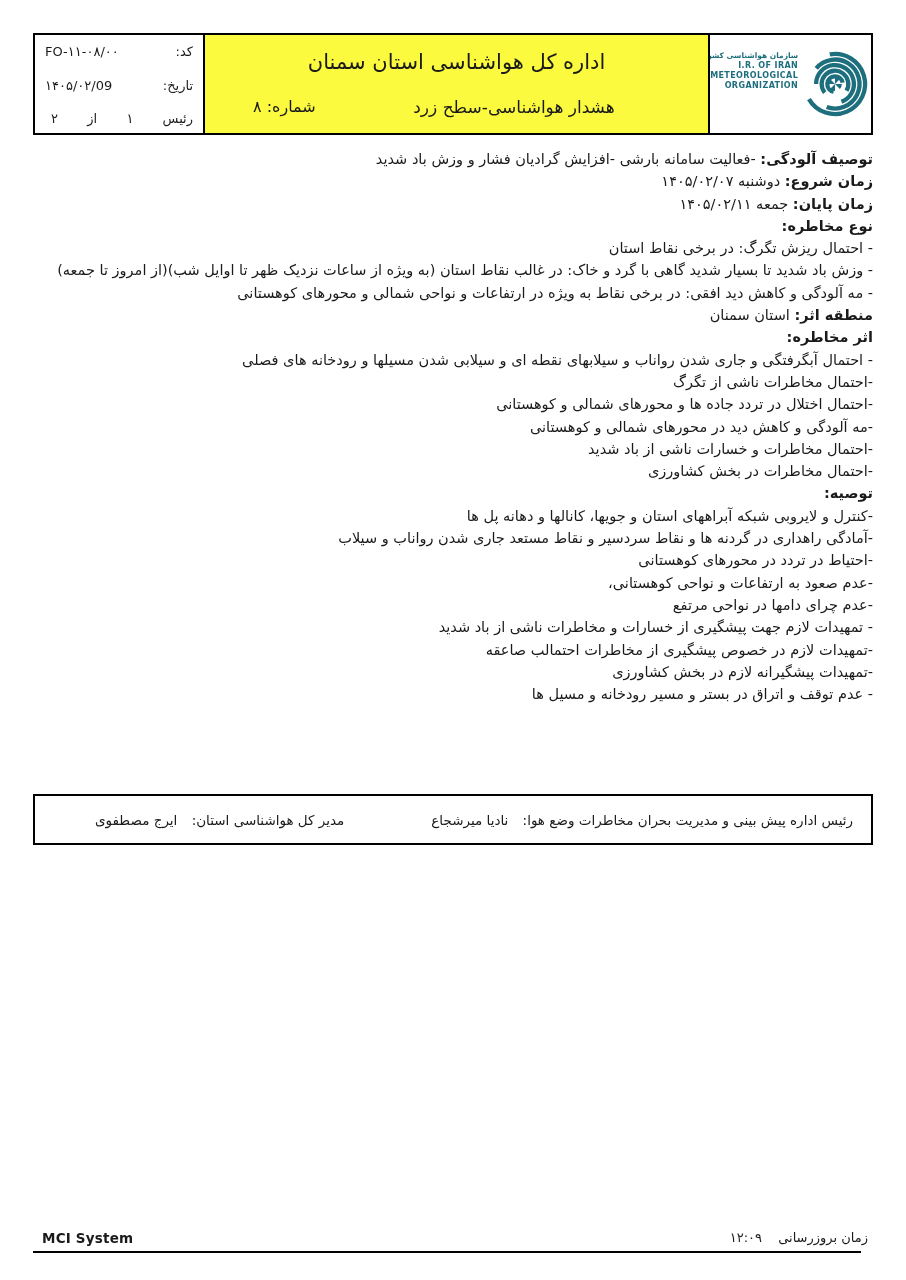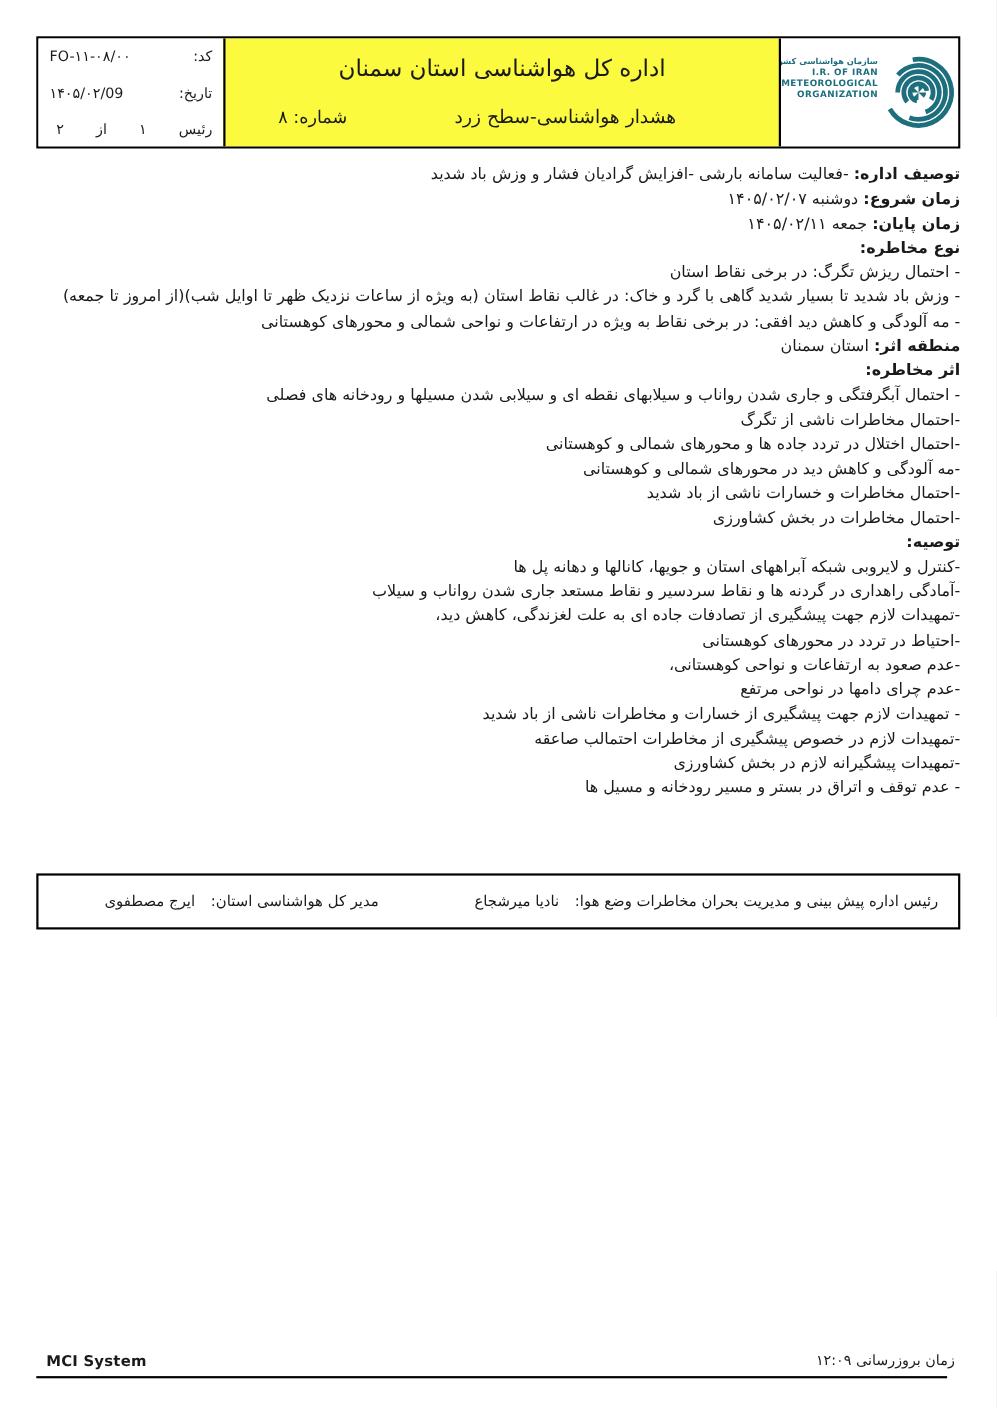--- a/index.html
+++ b/index.html
@@ -92,21 +92,21 @@
   .sign-name { margin-right:10px; }
   
   .footer-left {
     position:absolute; left:42px; top:1230px;
     font-size:13.5px; font-weight:bold; letter-spacing:0.2px;
   }
   .footer-right {
     position:absolute; right:38px; top:1230px;
     direction:rtl; font-size:13px;
   }
-  .footer-time { }
+  .footer-time { margin-right:12px; }
   .footer-rule {
     position:absolute; left:33px; right:45px; top:1251px;
     height:2px; background:var(--border);
   }
 </style>
 </head>
 <body>
 
 <div class="page">
 
@@ -157,39 +157,38 @@
             <path d="M50,50 L50,42 A8,8 0 0 1 55.7,44.3 Z" transform="rotate(180 50 50)"></path>
             <path d="M50,50 L50,42 A8,8 0 0 1 55.7,44.3 Z" transform="rotate(270 50 50)"></path>
           </g>
         </svg>
       </div>
     </div>
   </div>
 
   <div class="doc-body">
     <div>
-        <div class="line"><b>توصیف اداره:</b> <span>-فعالیت سامانه بارشی -افزایش گرادیان فشار و وزش باد شدید</span></div>
+        <div class="line"><b>توصیف آلودگی:</b> <span>-فعالیت سامانه بارشی -افزایش گرادیان فشار و وزش باد شدید</span></div>
         <div class="line"><b>زمان شروع:</b> <span>دوشنبه ۱۴۰۵/۰۲/۰۷</span></div>
         <div class="line"><b>زمان پایان:</b> <span>جمعه ۱۴۰۵/۰۲/۱۱</span></div>
         <div class="line"><b>نوع مخاطره:</b> <span></span></div>
         <div class="line"><b></b> <span>- احتمال ریزش تگرگ: در برخی نقاط استان</span></div>
         <div class="line"><b></b> <span>- وزش باد شدید تا بسیار شدید گاهی با گرد و خاک: در غالب نقاط استان (به ویژه از ساعات نزدیک ظهر تا اوایل شب)(از امروز تا جمعه)</span></div>
         <div class="line"><b></b> <span>- مه آلودگی و کاهش دید افقی: در برخی نقاط به ویژه در ارتفاعات و نواحی شمالی و محورهای کوهستانی</span></div>
         <div class="line"><b>منطقه اثر:</b> <span>استان سمنان</span></div>
         <div class="line"><b>اثر مخاطره:</b> <span></span></div>
         <div class="line"><b></b> <span>- احتمال آبگرفتگی و جاری شدن رواناب و سیلابهای نقطه ای و سیلابی شدن مسیلها و رودخانه های فصلی</span></div>
         <div class="line"><b></b> <span>-احتمال مخاطرات ناشی از تگرگ</span></div>
         <div class="line"><b></b> <span>-احتمال اختلال در تردد جاده ها و محورهای شمالی و کوهستانی</span></div>
         <div class="line"><b></b> <span>-مه آلودگی و کاهش دید در محورهای شمالی و کوهستانی</span></div>
         <div class="line"><b></b> <span>-احتمال مخاطرات و خسارات ناشی از باد شدید</span></div>
         <div class="line"><b></b> <span>-احتمال مخاطرات در بخش کشاورزی</span></div>
         <div class="line"><b>توصیه:</b> <span></span></div>
         <div class="line"><b></b> <span>-کنترل و لایروبی شبکه آبراههای استان و جویها، کانالها و دهانه پل ها</span></div>
         <div class="line"><b></b> <span>-آمادگی راهداری در گردنه ها و نقاط سردسیر و نقاط مستعد جاری شدن رواناب و سیلاب</span></div>
-        <div class="line"><b></b> <span>-تمهیدات لازم جهت پیشگیری از تصادفات جاده ای به علت لغزندگی، کاهش دید،</span></div>
         <div class="line"><b></b> <span>-احتیاط در تردد در محورهای کوهستانی</span></div>
         <div class="line"><b></b> <span>-عدم صعود به ارتفاعات و نواحی کوهستانی،</span></div>
         <div class="line"><b></b> <span>-عدم چرای دامها در نواحی مرتفع</span></div>
         <div class="line"><b></b> <span>- تمهیدات لازم جهت پیشگیری از خسارات و مخاطرات ناشی از باد شدید</span></div>
         <div class="line"><b></b> <span>-تمهیدات لازم در خصوص پیشگیری از مخاطرات احتمالب صاعقه</span></div>
         <div class="line"><b></b> <span>-تمهیدات پیشگیرانه لازم در بخش کشاورزی</span></div>
         <div class="line"><b></b> <span>- عدم توقف و اتراق در بستر و مسیر رودخانه و مسیل ها</span></div>
       </div>
   </div>
 

